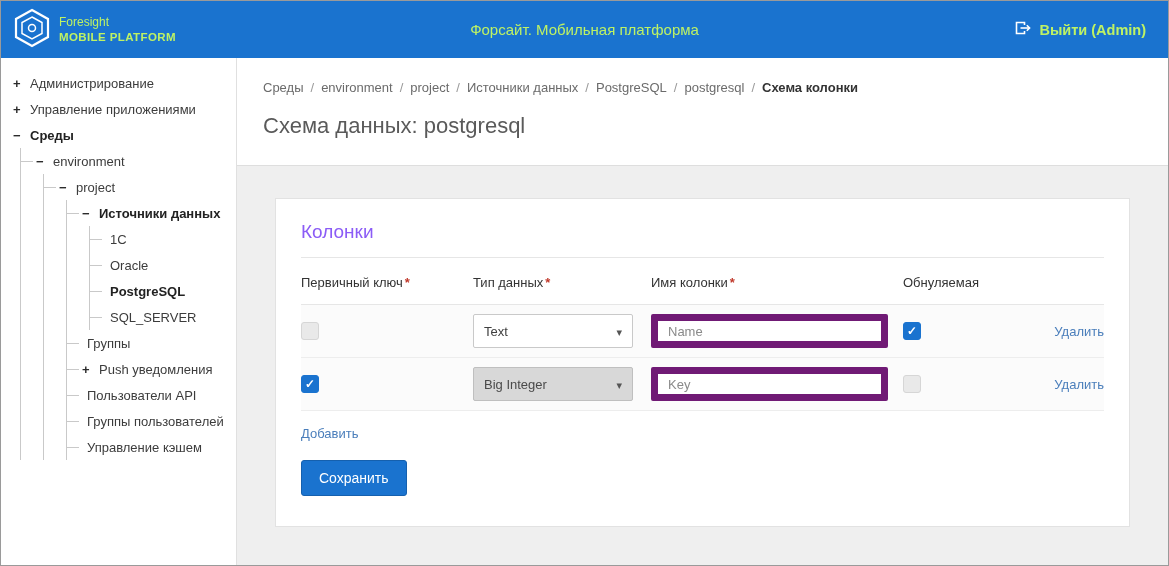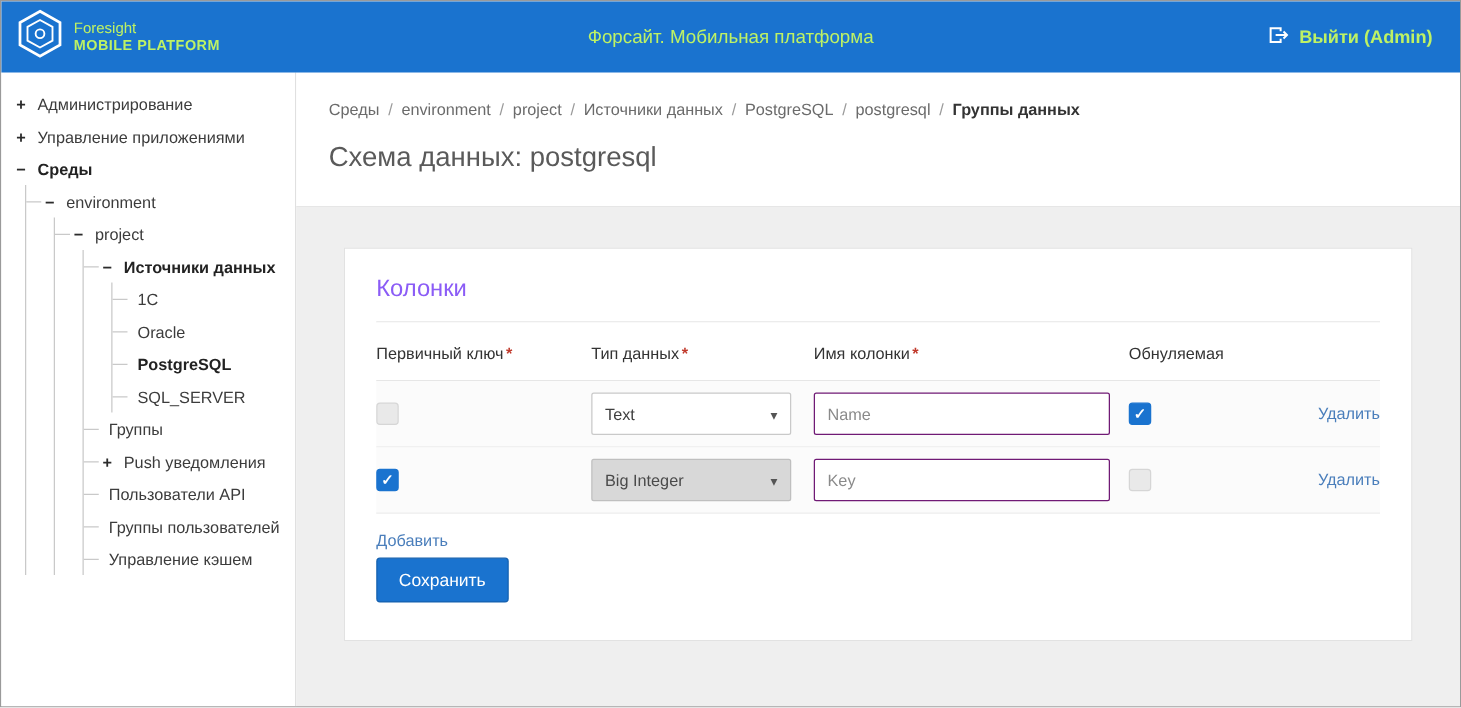--- a/index.html
+++ b/index.html
@@ -53,25 +53,25 @@
 
   .checkbox { width:18px; height:18px; border:1px solid #bcbcbc; border-radius:3px; background:#fff; display:flex; align-items:center; justify-content:center; cursor:pointer; }
   .checkbox.disabled { background:#e9e9e9; border-color:#d6d6d6; }
   .checkbox.checked { background:#1a73cf; border-color:#1a73cf; }
   .checkbox.checked::after { content:"✓"; color:#fff; font-size:12px; font-weight:700; line-height:1; }
 
   .select { width:160px; height:34px; border:1px solid #c9c9c9; border-radius:2px; background:#fff; display:flex; align-items:center; justify-content:space-between; padding:0 10px; font-size:13px; color:#404040; cursor:pointer; }
   .select.disabled { background:#d8d8d8; border-color:#bfbfbf; color:#4a4a4a; }
   .select .arrow::after { content:"▾"; font-size:11px; color:#555; }
 
-  .text-input { width:237px; height:34px; border:1px solid #701a75; border-radius:2px; padding:0 10px; font-size:13px; color:#8a8a8a; outline:none; background:#fff; }
+  .text-input { width:237px; height:34px; border:7px solid #701a75; border-radius:2px; padding:0 10px; font-size:13px; color:#8a8a8a; outline:none; background:#fff; }
 
   .link { color:#4a7ebb; font-size:13px; text-decoration:none; cursor:pointer; }
   .add-row { padding:13px 0 2px; }
-  .save-btn { margin-top:2px; background:#1a73cf; color:#fff; border:1px solid #1560ae; border-radius:3px; padding:9px 17px; font-size:14px; cursor:pointer; font-family:"Liberation Sans", sans-serif; }
+  .save-btn { margin-top:16px; background:#1a73cf; color:#fff; border:1px solid #1560ae; border-radius:3px; padding:9px 17px; font-size:14px; cursor:pointer; font-family:"Liberation Sans", sans-serif; }
 </style>
 </head>
 <body>
 
 <div class="frame">
 
   <div class="topbar">
     <div class="brand">
       <span>
         <svg width="36" height="40" viewBox="0 0 36 40">
@@ -181,21 +181,21 @@
           <span class="crumb">environment</span>
           <span class="crumb-sep">/</span>
           <span class="crumb">project</span>
           <span class="crumb-sep">/</span>
           <span class="crumb">Источники данных</span>
           <span class="crumb-sep">/</span>
           <span class="crumb">PostgreSQL</span>
           <span class="crumb-sep">/</span>
           <span class="crumb">postgresql</span>
           <span class="crumb-sep">/</span>
-          <span class="crumb current">Группы данных</span>
+          <span class="crumb current">Схема колонки</span>
         </div>
         <div class="page-title">Схема данных: postgresql</div>
       </div>
 
       <div class="content">
         <div class="card">
           <div class="card-title">Колонки</div>
 
           
           <div class="tgrid thead">

